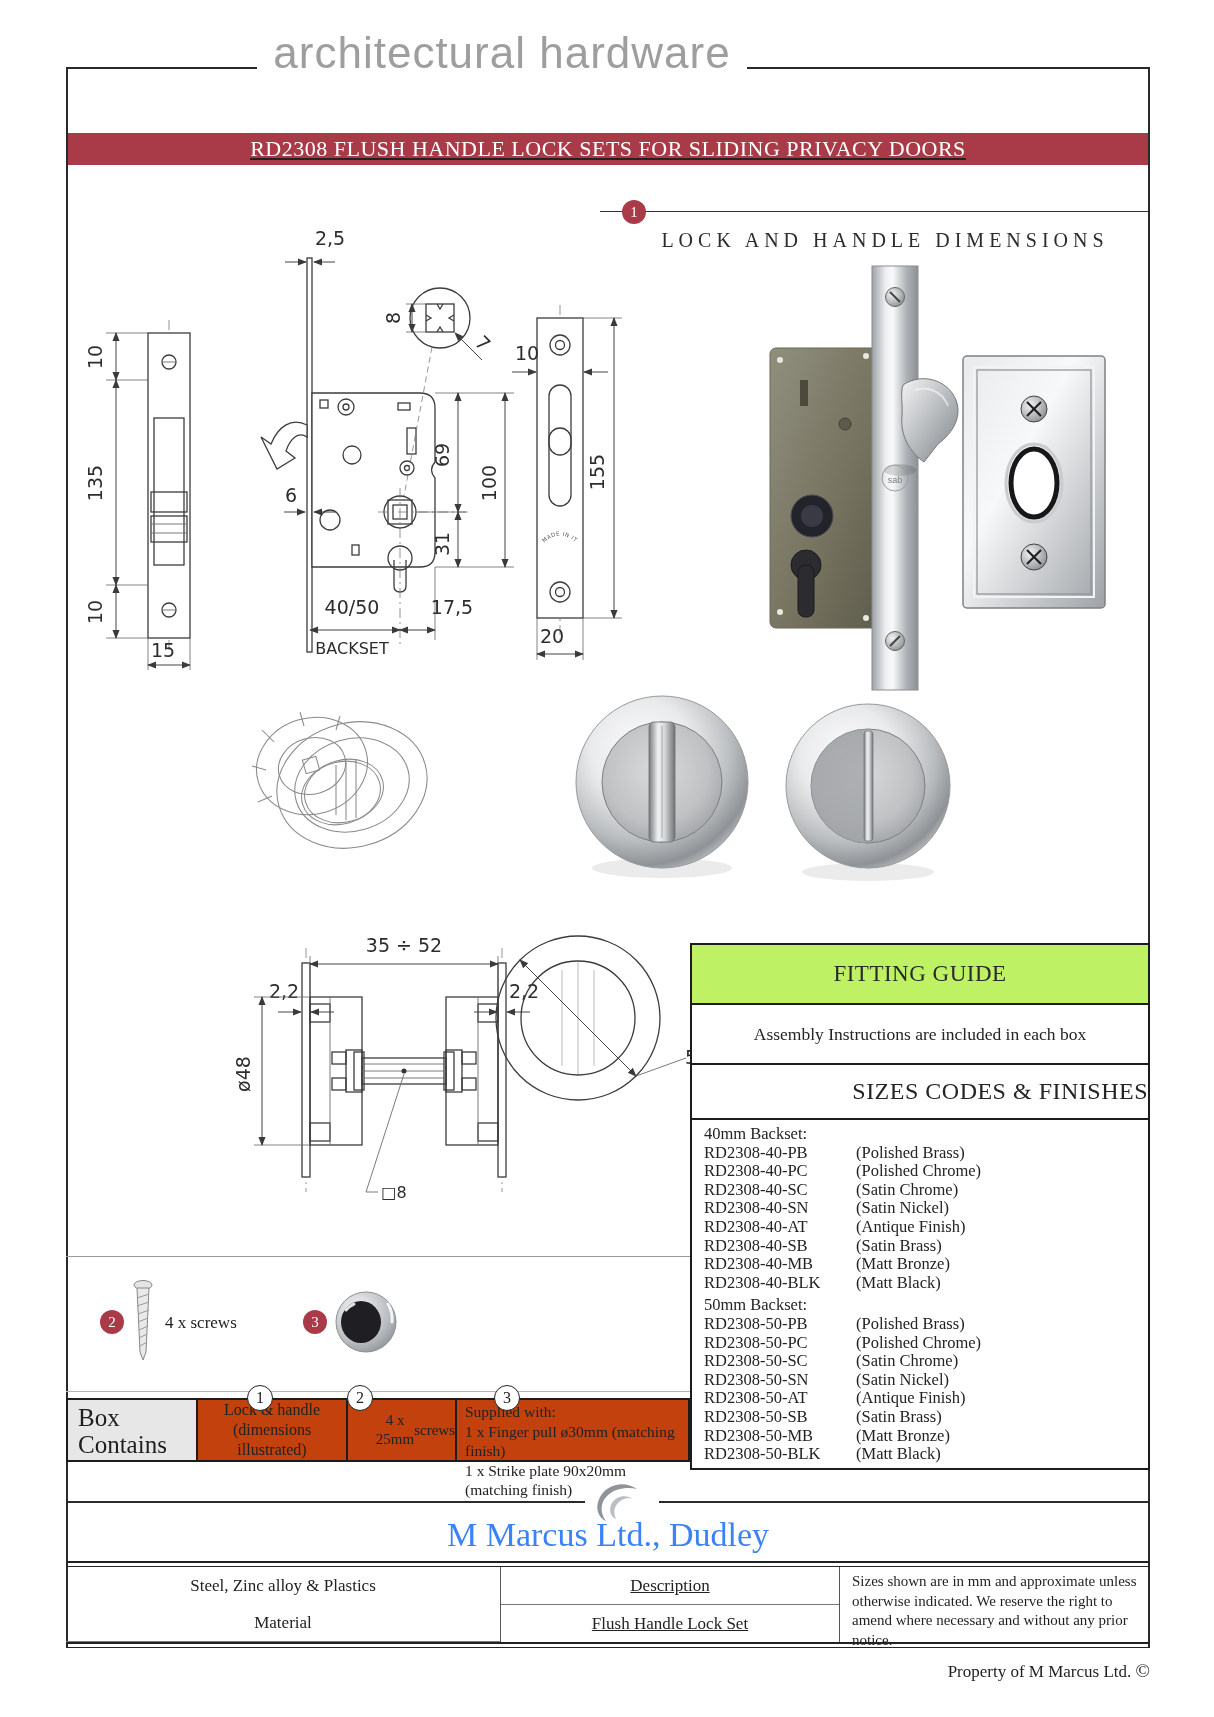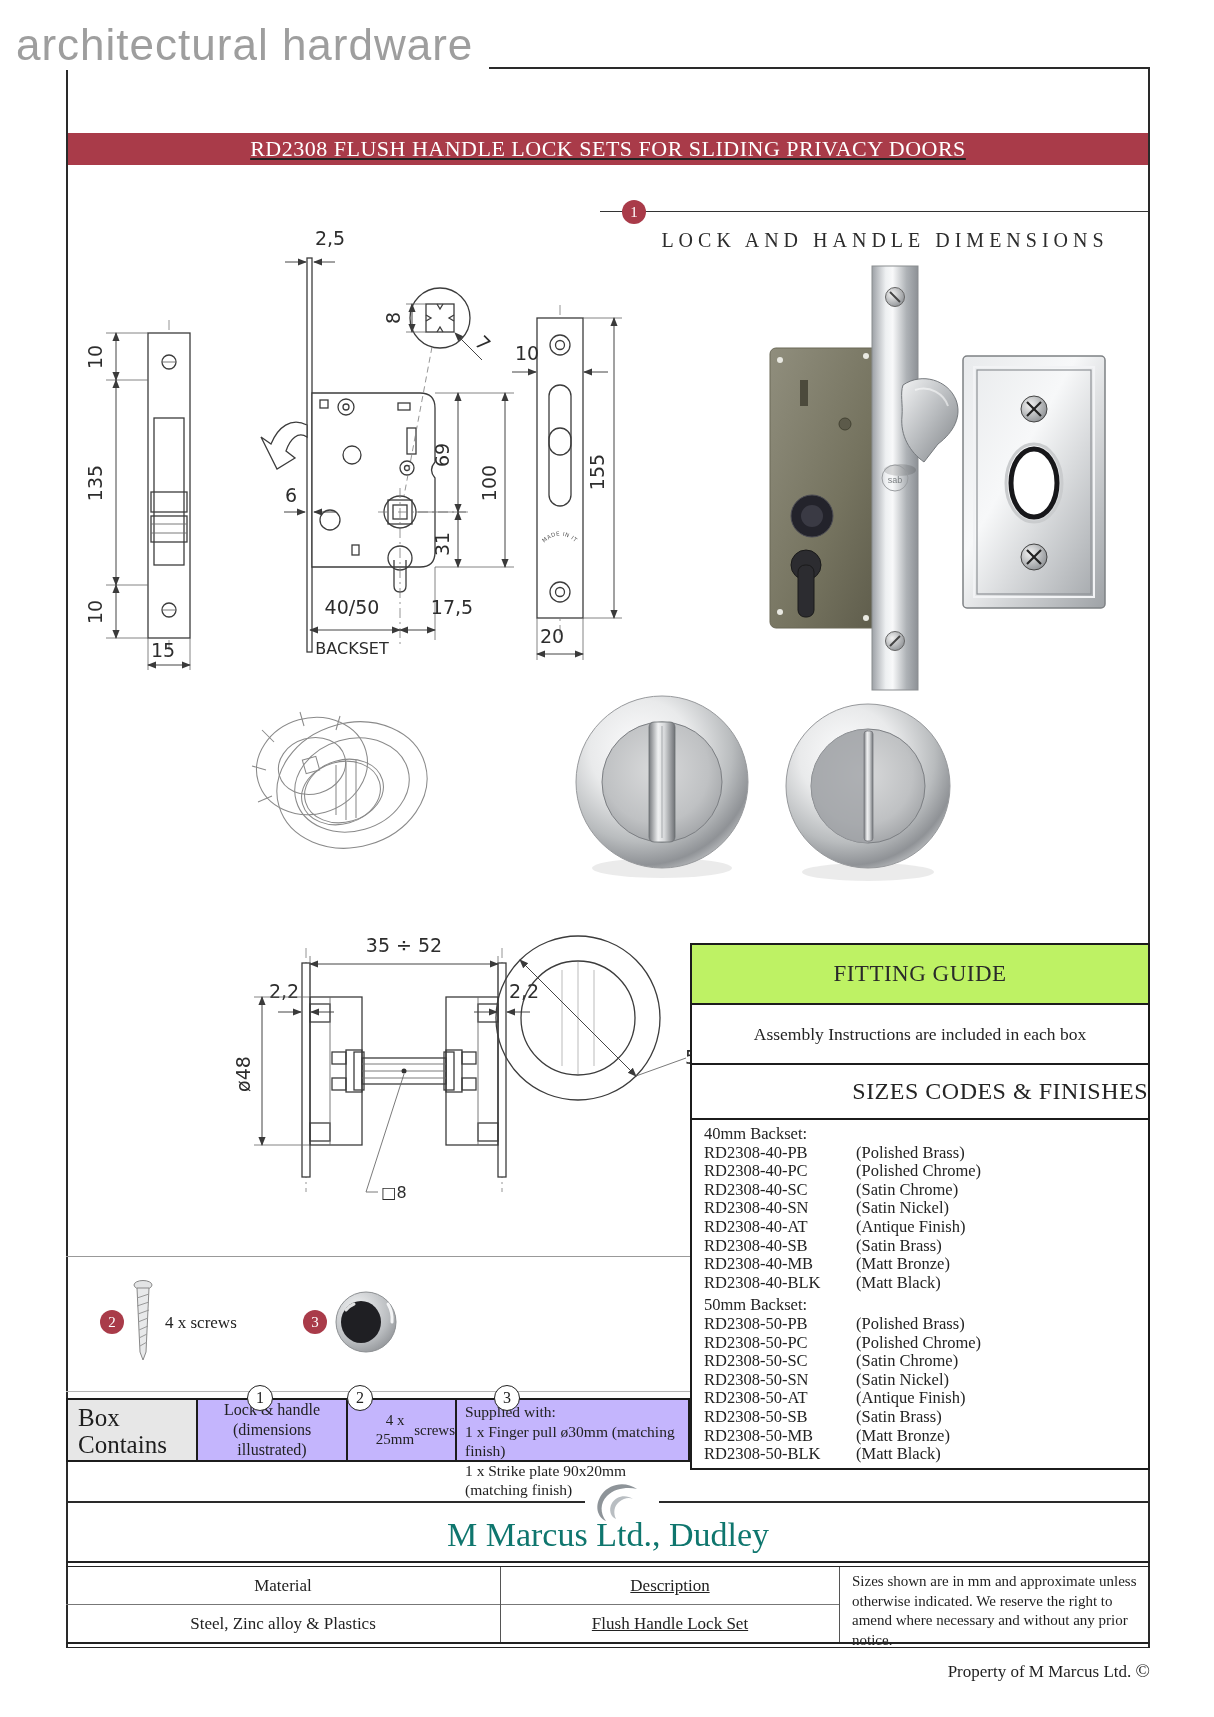--- a/index.html
+++ b/index.html
@@ -1,21 +1,21 @@
 <!DOCTYPE html>
 <html><head>
 <meta charset="utf-8">
 <style>
   html,body{margin:0;padding:0;background:#fff;}
   .page{position:relative;width:1214px;height:1717px;background:#fff;overflow:hidden;
         font-family:"Liberation Serif",serif;color:#222;}
   .abs{position:absolute;box-sizing:border-box;}
   
   .frame{left:66px;top:67px;width:1084px;height:1580px;border:2px solid #2a2a2a;border-bottom:none;z-index:1;}
-  .brand{left:0;top:20px;width:1004px;text-align:left;z-index:4;}
+  .brand{left:0;top:28px;width:1004px;text-align:center;z-index:4;}
   .brand span{display:inline-block;background:#fff;padding:0 16px;
       font-family:"Liberation Sans",sans-serif;font-size:44px;color:#9e9e9e;letter-spacing:1px;}
   .banner{left:68px;top:133px;width:1080px;height:32px;background:#a93b49;z-index:3;
       display:flex;align-items:center;justify-content:center;text-decoration:underline;}
   .banner span{color:#fff;font-size:22px;letter-spacing:.5px;}
   
   .sec1-line{left:600px;top:211px;width:548px;border-top:1.6px solid #333;z-index:2;}
   .circ-red{width:24px;height:24px;border-radius:50%;background:#a93b49;color:#fff;
       display:flex;align-items:center;justify-content:center;font-size:15px;z-index:3;}
   .sec1-title{left:618px;top:229px;width:534px;text-align:center;font-size:20px;
@@ -41,34 +41,34 @@
   .fg-note{height:58px;border-bottom:2px solid #1c1c1c;display:flex;align-items:center;justify-content:center;
       font-size:17.5px;color:#242424;}
   .sc-header{height:53px;border-bottom:2px solid #1c1c1c;display:flex;align-items:center;justify-content:flex-end;
       font-size:24px;letter-spacing:.5px;color:#242424;}
   .sc-list{padding:5px 4px 4px 12px;font-size:16.5px;line-height:18.6px;color:#232323;}
   .sc-row{display:flex;}
   .sc-code{width:152px;}
   .sc-head2{margin-top:4px;}
   
   .rule{border-top:1.5px solid #999;z-index:2;}
-  .bc-table{left:66px;top:1398px;width:624px;height:64px;border:2px solid #1c1c1c;background:#c4b5fd;
+  .bc-table{left:66px;top:1398px;width:624px;height:64px;border:2px solid #1c1c1c;background:#c2410c;
       display:flex;z-index:3;}
   .bc-label{width:118px;background:#e7e7e7;border-right:2px solid #1c1c1c;
       font-size:25px;line-height:1.06;padding:5px 0 0 10px;color:#1e1e1e;}
   .bc-c1{width:148px;border-right:2px solid #1c1c1c;display:flex;flex-direction:column;
       align-items:center;justify-content:center;font-size:16px;line-height:1.25;text-align:center;}
   .bc-c2{width:63px;border-right:2px solid #1c1c1c;display:flex;flex-direction:row;
       align-items:center;justify-content:flex-end;font-size:15px;line-height:1.25;text-align:center;padding-left:44px;}
   .bc-c3{flex:1;padding:2px 0 0 8px;font-size:15.5px;line-height:1.26;}
   .circ-num{width:26px;height:26px;border:1.8px solid #222;border-radius:50%;background:#fff;
       display:flex;align-items:center;justify-content:center;font-size:16px;z-index:4;}
   
   .co-line{border-top:2px solid #2a2a2a;z-index:2;}
-  .company-name{left:66px;top:1516px;width:1084px;text-align:center;font-size:34px;color:#0f766e;z-index:2;}
+  .company-name{left:66px;top:1516px;width:1084px;text-align:center;font-size:34px;color:#3b82f6;z-index:2;}
   .dbl{left:66px;width:1084px;height:6px;border-top:2px solid #222;border-bottom:1.5px solid #222;z-index:2;}
   .mat-table{left:66px;top:1567px;width:1084px;height:75px;display:flex;z-index:2;}
   .mat-col{display:flex;flex-direction:column;}
   .mat-c1{width:434px;border-right:1.5px solid #555;}
   .mat-c2{width:338px;border-right:1.5px solid #555;text-decoration:underline;}
   .mat-cell{height:39px;display:flex;align-items:center;justify-content:center;font-size:17px;}
   .mat-cell.hd{border-bottom:1.2px solid #777;}
   .mat-note{flex:1;padding:5px 10px 0 12px;font-size:15px;line-height:1.3;color:#1f1f1f;}
   .footer{left:66px;top:1660px;width:1084px;text-align:right;font-size:17px;color:#1f1f1f;z-index:2;}
   .footer .cpy{font-size:19px;}
@@ -533,22 +533,22 @@
     <span>3</span>
   </div>
 
   <div class="abs co-line" style="left:66px;top:1501px;width:519px;"></div>
   <div class="abs co-line" style="left:659px;top:1501px;width:491px;"></div>
   <div class="abs company-name">M Marcus Ltd., Dudley</div>
   <div class="abs dbl" style="top:1561px;"></div>
 
   <div class="abs mat-table">
     <div class="mat-col mat-c1">
+      <div class="mat-cell">Steel, Zinc alloy &amp; Plastics</div>
       <div class="mat-cell hd">Material</div>
-      <div class="mat-cell">Steel, Zinc alloy &amp; Plastics</div>
     </div>
     <div class="mat-col mat-c2">
       <div class="mat-cell hd">Description</div>
       <div class="mat-cell">Flush Handle Lock Set</div>
     </div>
     <div class="mat-note">Sizes shown are in mm and approximate unless otherwise indicated. We reserve the right to amend where necessary and without any prior notice.</div>
   </div>
   <div class="abs dbl" style="top:1642px;"></div>
 
   <div class="abs footer">

